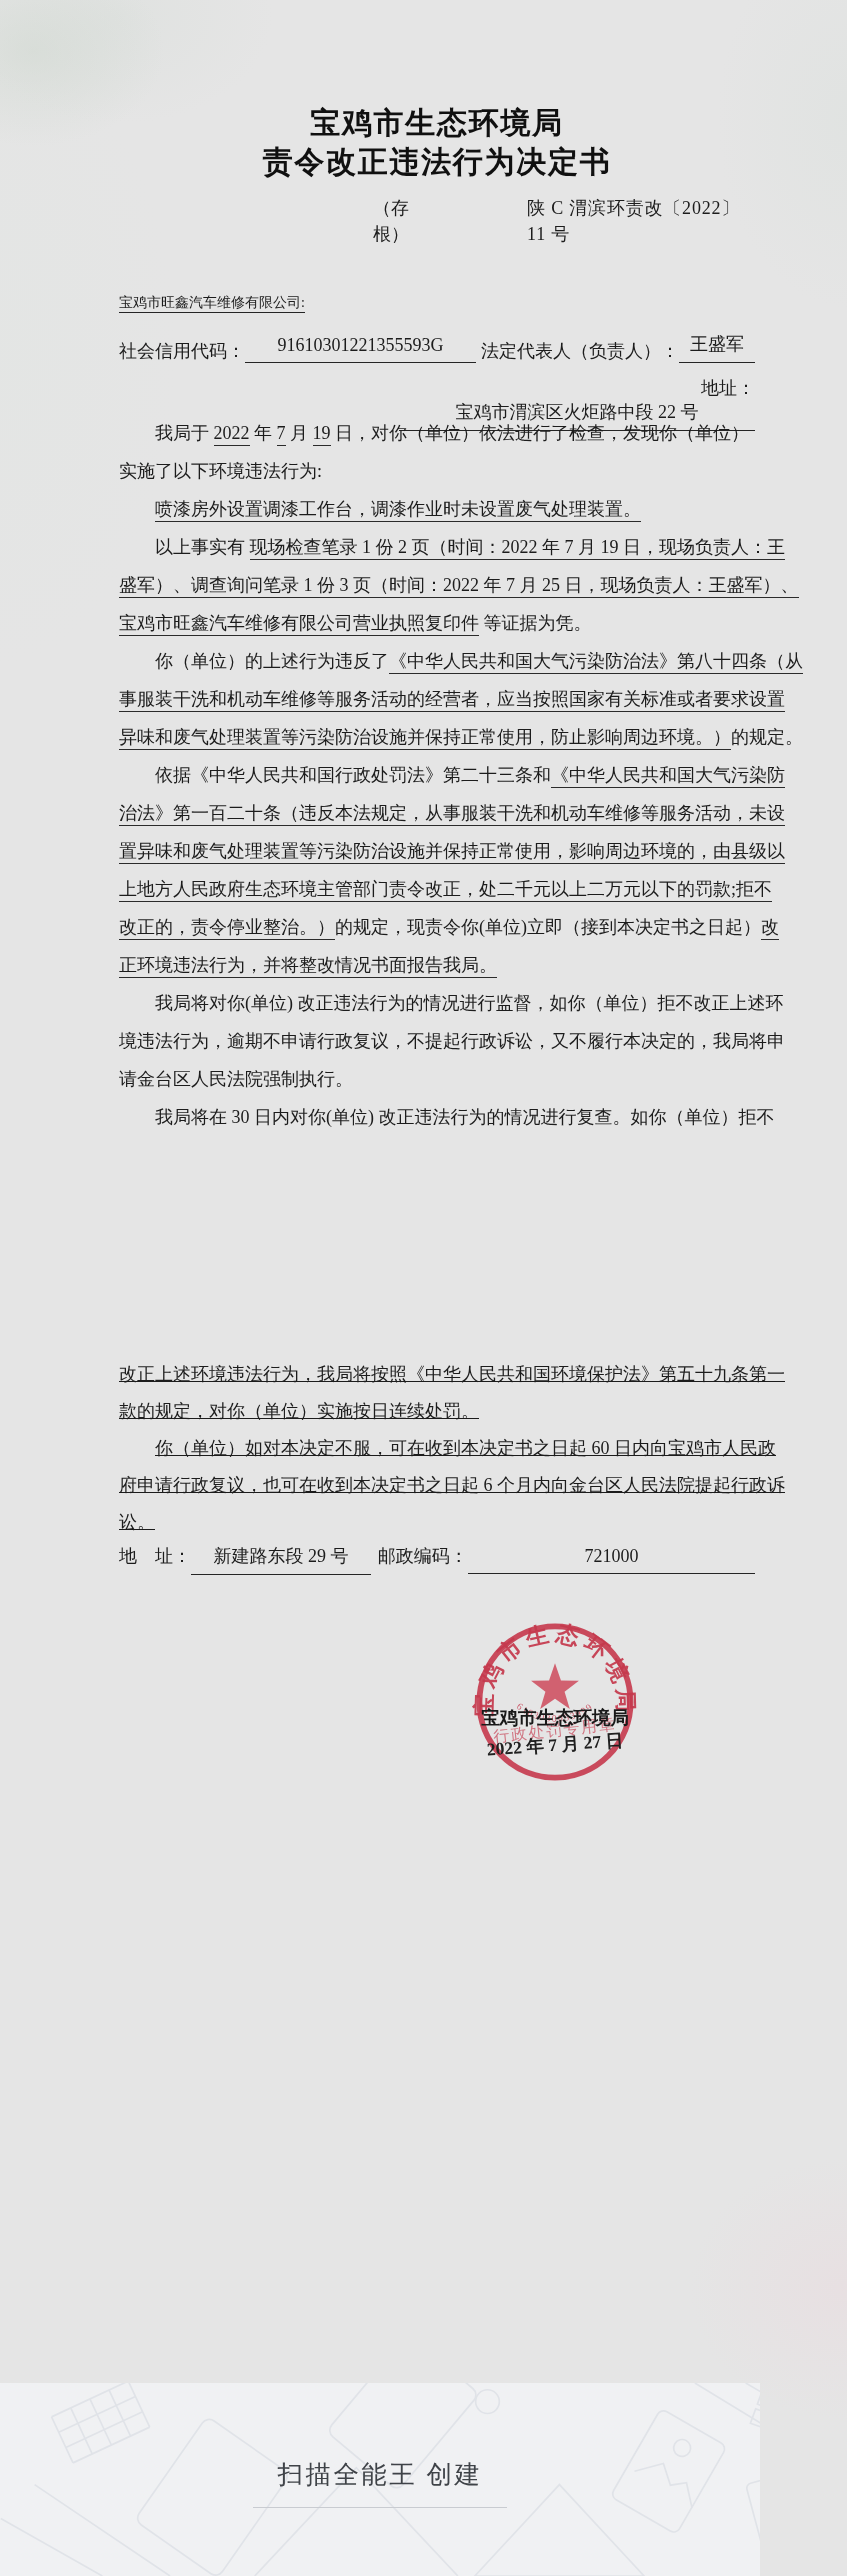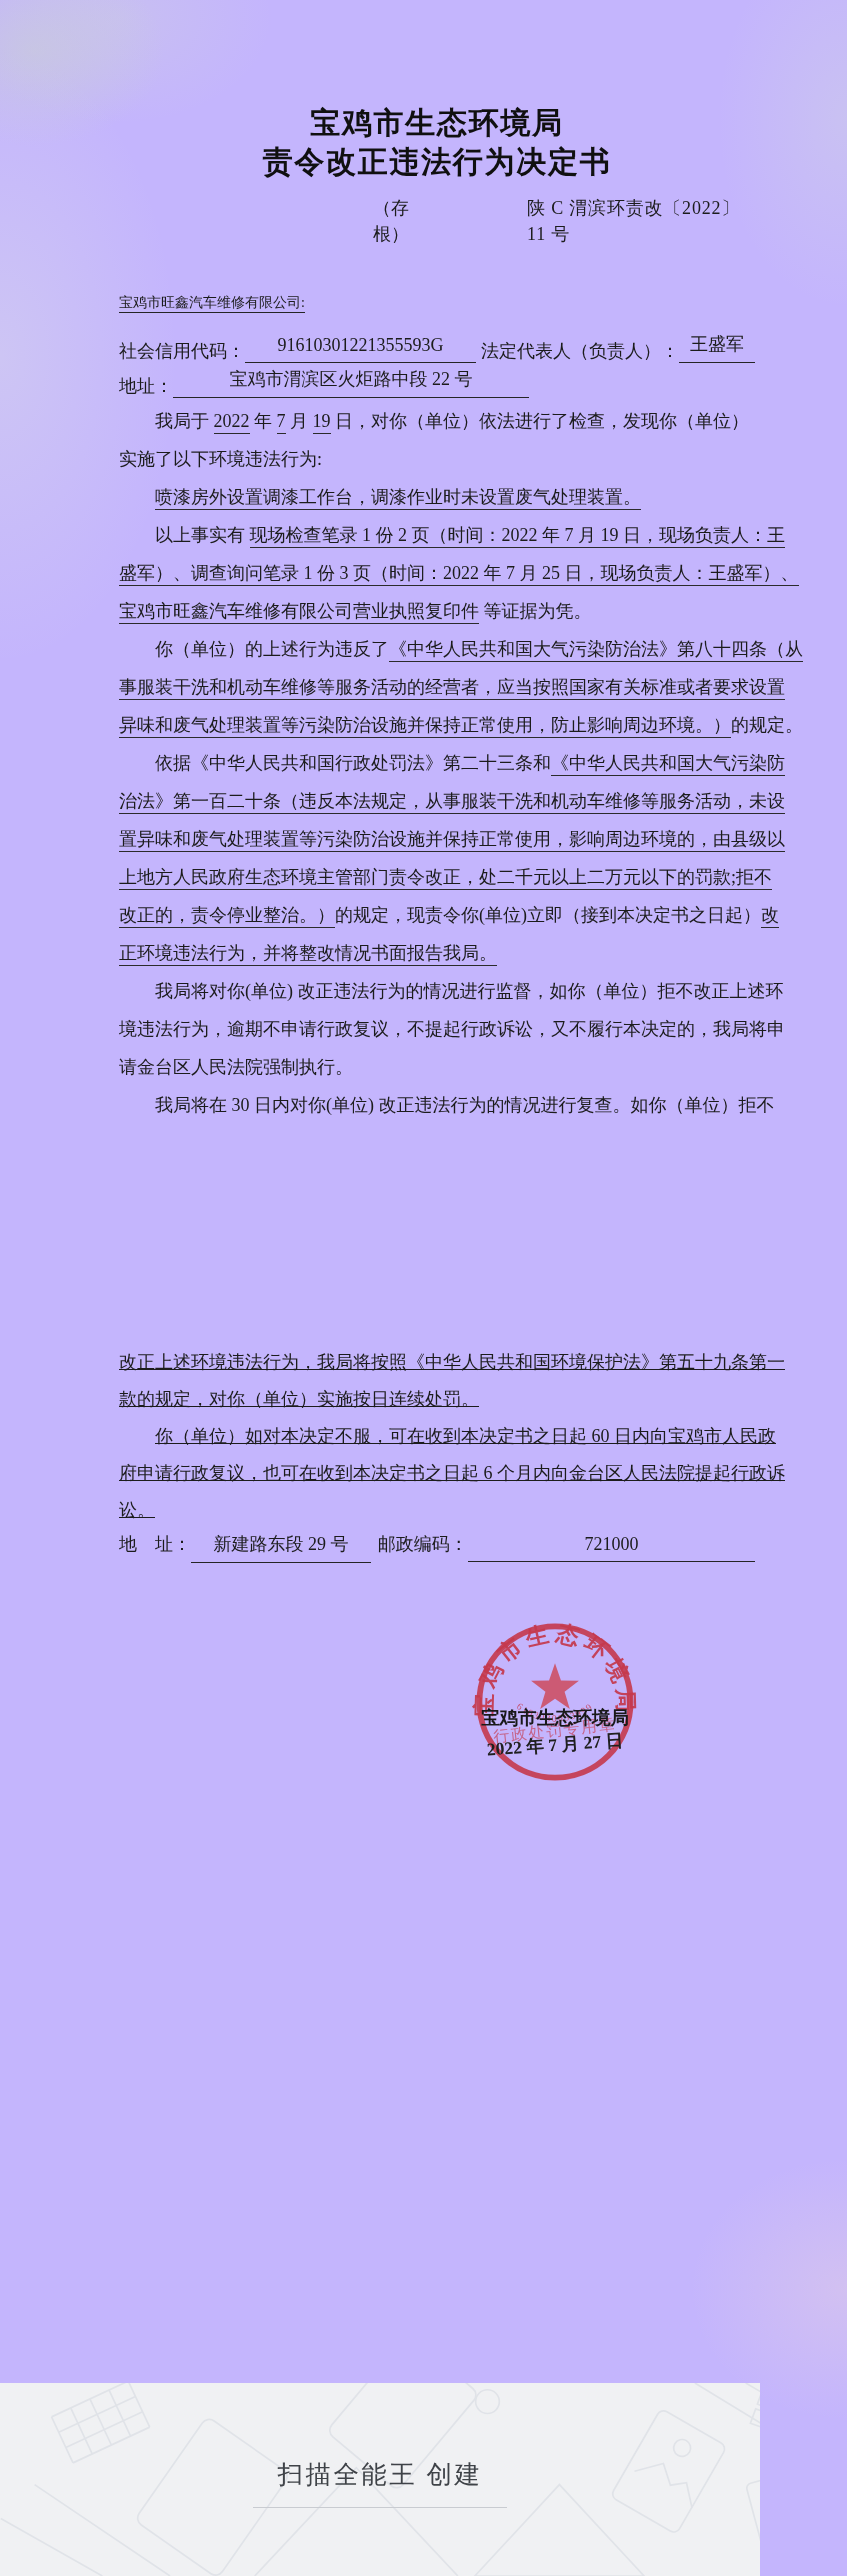--- a/index.html
+++ b/index.html
@@ -1,34 +1,34 @@
 <!DOCTYPE html>
 <html style="font-size:13.6px"><head>
 <meta charset="utf-8">
 <style>
   html,body{margin:0;padding:0;}
   body{width:848px;height:2576px;position:relative;background:#ffffff;
        font-family:"Liberation Serif","DejaVu Serif",serif;color:#1c1c1c;overflow:hidden;}
-  .page{position:absolute;inset:0;background:#c4b5fd;}
+  .page{position:absolute;inset:0;background:#e5e5e5;}
   .artifacts{position:absolute;inset:0;pointer-events:none;background:
     radial-gradient(187px 136px at 34px 51px, rgba(203,213,203,.45), transparent 70%),
     radial-gradient(254px 441px at 0px 356px, rgba(224,230,226,.33), transparent 70%),
     radial-gradient(187px 271px at 848px 119px, rgba(214,222,217,.30), transparent 70%),
     radial-gradient(220px 187px at 844px 2289px, rgba(236,214,220,.35), transparent 70%),
     radial-gradient(220px 153px at 119px 17px, rgba(210,218,212,.28), transparent 70%);}
   .content{position:relative;padding:103px 93px 0 119px;}
   .t1,.t2{text-align:center;font-size:30px;font-weight:bold;line-height:39px;letter-spacing:1.7px;color:#101010;}
   .meta{display:flex;margin-top:15.3px;font-size:18px;line-height:25.4px;}
   .meta .stub{margin-left:254px;}
   .meta .num{margin-left:90px;letter-spacing:0.8px;}
   .recipient{margin-top:41px;font-size:14px;line-height:29px;}
   .rline{border-bottom:1.3px solid #252525;padding-bottom:1.7px;}
   .frow{display:flex;align-items:flex-end;font-size:18px;}
   .frow1{margin-top:12px;height:34px;}
-  .frow2{margin-top:1px;height:34px;}
+  .frow2{margin-top:13px;height:34px;flex-direction:column;}
   .fu{display:inline-block;border-bottom:1.3px solid #252525;text-align:center;padding-bottom:6px;white-space:nowrap;}
   .lbl{white-space:nowrap;}
   .bblock{margin-top:3.4px;}
   .bblock2{margin-top:220px;text-decoration:underline;}
   .bline{font-size:18px;line-height:38px;height:38px;white-space:nowrap;}
   .bblock2 .bline{line-height:37px;height:37px;}
   .ind{text-indent:36px;}
   .u{border-bottom:1.3px solid #2b2b2b;padding-bottom:2.1px;}
   .crow{display:flex;align-items:baseline;font-size:18px;height:34px;}
   .crow1{margin-top:3.4px;}

